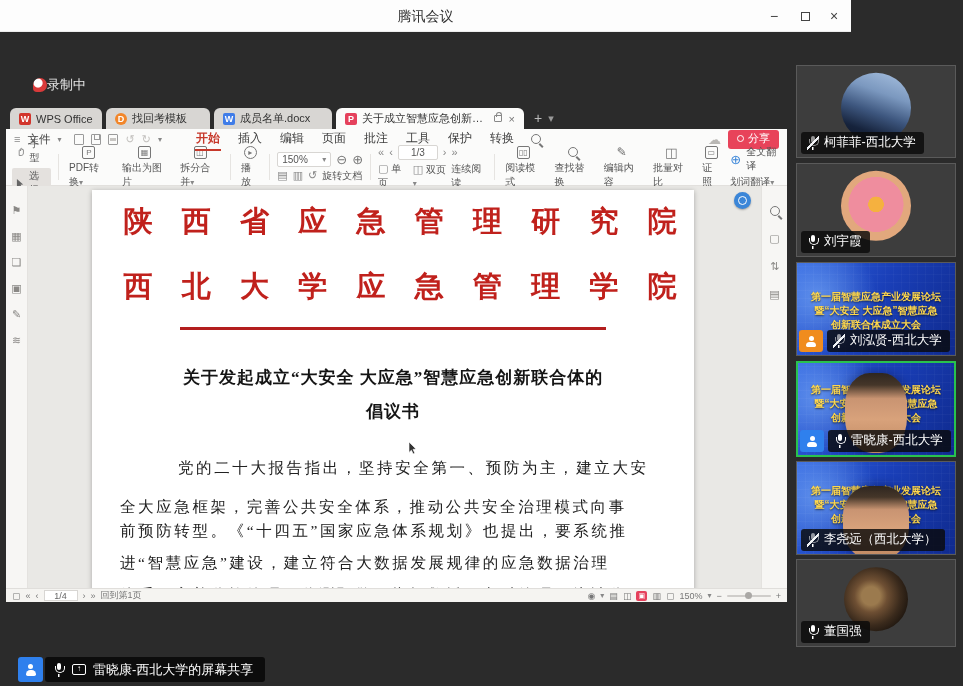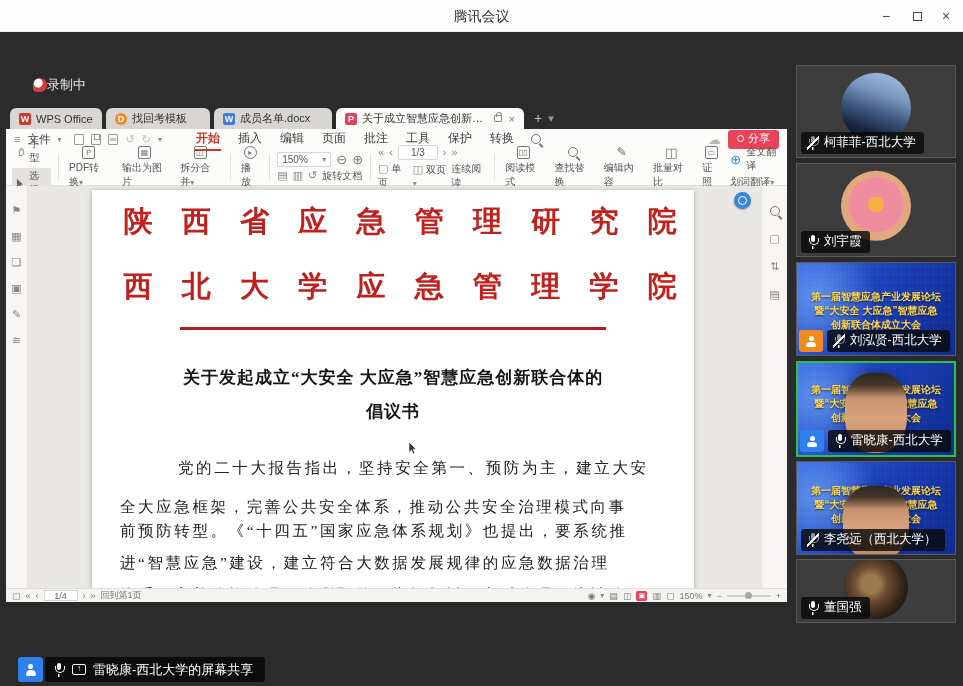--- a/index.html
+++ b/index.html
@@ -1,21 +1,21 @@
 <!DOCTYPE html>
 <html><head>
 <meta charset="utf-8">
 <style>
   * { margin:0; padding:0; box-sizing:border-box; }
   html,body { background:#1a1a1a; }
   #app { position:relative; width:963px; height:686px; background:#2b2b2b; overflow:hidden;
          font-family:"Liberation Sans","DejaVu Sans",sans-serif; }
 
   
-  .titlebar { position:absolute; top:0; left:0; width:963px; height:32px; background:#fdfdfd; border-bottom:1px solid #ececec; }
+  .titlebar { position:absolute; top:0; left:0; width:851px; height:32px; background:#fdfdfd; border-bottom:1px solid #ececec; }
   .titlebar .title { position:absolute; left:0; right:0; top:0; line-height:32px; text-align:center; font-size:14px; color:#333; }
   .winbtn { position:absolute; top:0; width:30px; height:32px; display:flex; align-items:center; justify-content:center; color:#444; font-size:14px; cursor:default; }
   .winbtn.min { right:62px; } .winbtn.max { right:31px; } .winbtn.close { right:2px; }
   .maxbox { width:9px; height:9px; border:1.3px solid #444; display:inline-block; }
 
   
   .rec { position:absolute; left:33px; top:76px; display:flex; align-items:center; color:#e8e8e8; font-size:13px; }
   .rec-ico { width:14px; height:14px; border-radius:50% 50% 50% 4px; background:radial-gradient(circle at 36% 36%, #ffffff 0 32%, #d93a3a 40% 100%); display:inline-block; }
 
   
@@ -441,21 +441,21 @@
       <div>暨“大安全 大应急”智慧应急</div>
       <div>创新联合体成立大会</div>
     </div>
     <span class="face f5"></span>
     <div class="namepill pl-default">
       <span class="mic muted"></span>
       <span>李尧远（西北大学）</span>
     </div>
   </div>
 
-  <div class="thumb" style="top:559px;height:64px">
+  <div class="thumb" style="top:559px;height:88px">
     <span class="avcircle av-dark"></span>
     <div class="namepill pl-default">
       <span class="mic"></span>
       <span>董国强</span>
     </div>
   </div>
 
   <div class="sharebar">
     <span class="sbadge">
         <span class="person"></span>

